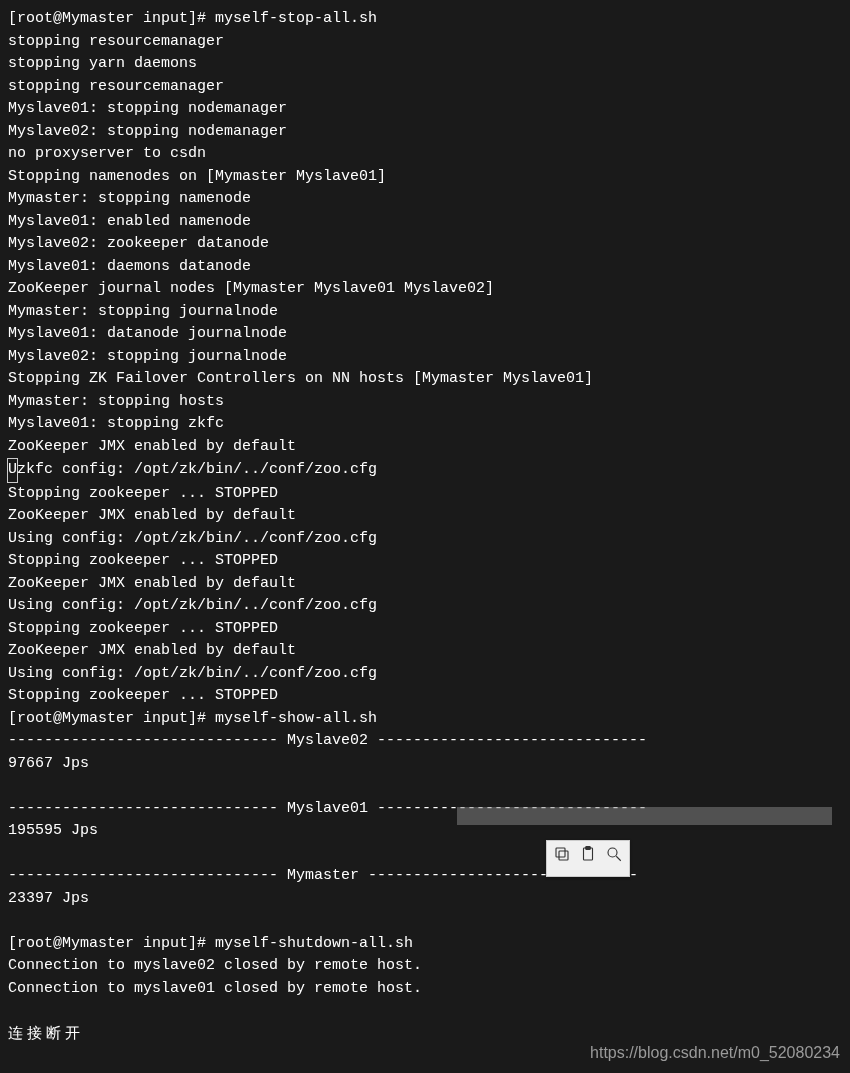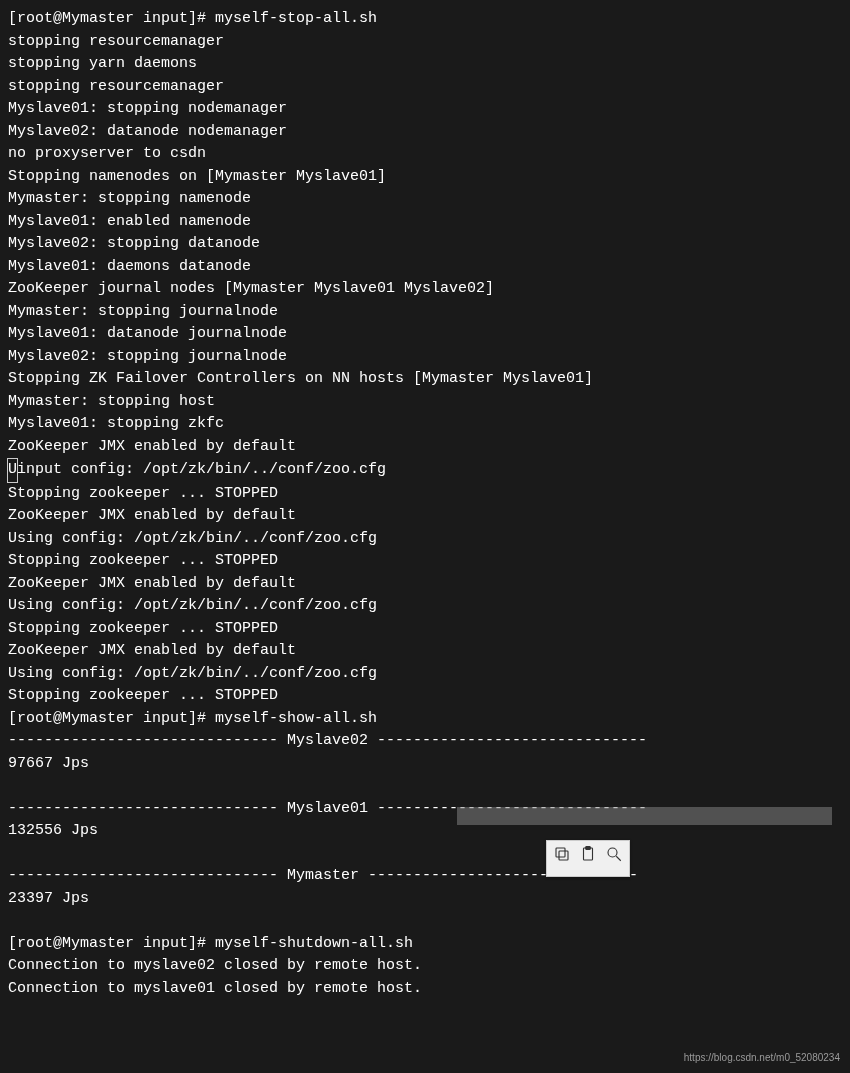--- a/index.html
+++ b/index.html
@@ -52,77 +52,77 @@
     stroke: #333;
     fill: none;
     stroke-width: 1.5;
   }
   .watermark {
     position: absolute;
     right: 10px;
     bottom: 8px;
     color: #9a9a9a;
     font-family: Arial, sans-serif;
-    font-size: 10px;
+    font-size: 16px;
   }
   .footer-text {
     margin-top: 22px;
     font-family: "SimSun", serif;
     letter-spacing: 4px;
     color: #ffffff;
   }
 </style>
 </head>
 <body>
 
 <div class="terminal"><span>[root@Mymaster input]# </span><span>myself-stop-all.sh</span>
 <span>stopping resourcemanager</span>
 <span>stopping yarn daemons</span>
 <span>stopping resourcemanager</span>
 <span>Myslave01: stopping nodemanager</span>
-<span>Myslave02: datanode nodemanager</span>
+<span>Myslave02: stopping nodemanager</span>
 <span>no proxyserver to csdn</span>
 <span>Stopping namenodes on [Mymaster Myslave01]</span>
 <span>Mymaster: stopping namenode</span>
 <span>Myslave01: enabled namenode</span>
-<span>Myslave02: stopping datanode</span>
+<span>Myslave02: zookeeper datanode</span>
 <span>Myslave01: daemons datanode</span>
 <span>ZooKeeper journal nodes [Mymaster Myslave01 Myslave02]</span>
 <span>Mymaster: stopping journalnode</span>
 <span>Myslave01: datanode journalnode</span>
 <span>Myslave02: stopping journalnode</span>
 <span>Stopping ZK Failover Controllers on NN hosts [Mymaster Myslave01]</span>
-<span>Mymaster: stopping host</span>
+<span>Mymaster: stopping hosts</span>
 <span>Myslave01: stopping zkfc</span>
 <span>ZooKeeper JMX enabled by default</span>
-<span class="cursor-box">U</span><span>input config: /opt/zk/bin/../conf/zoo.cfg</span>
+<span class="cursor-box">U</span><span>zkfc config: /opt/zk/bin/../conf/zoo.cfg</span>
 <span>Stopping zookeeper ... STOPPED</span>
 <span>ZooKeeper JMX enabled by default</span>
 <span>Using config: /opt/zk/bin/../conf/zoo.cfg</span>
 <span>Stopping zookeeper ... STOPPED</span>
 <span>ZooKeeper JMX enabled by default</span>
 <span>Using config: /opt/zk/bin/../conf/zoo.cfg</span>
 <span>Stopping zookeeper ... STOPPED</span>
 <span>ZooKeeper JMX enabled by default</span>
 <span>Using config: /opt/zk/bin/../conf/zoo.cfg</span>
 <span>Stopping zookeeper ... STOPPED</span>
 <span>[root@Mymaster input]# </span><span>myself-show-all.sh</span>
 <span>------------------------------ Myslave02 ------------------------------</span>
 <span>97667 Jps</span>
 
 <span>------------------------------ Myslave01 </span><span>------------------------------</span>
-<span>132556 Jps</span>
+<span>195595 Jps</span>
 
 <span>------------------------------ Mymaster ------------------------------</span>
 <span>23397 Jps</span>
 
 <span>[root@Mymaster input]# </span><span>myself-shutdown-all.sh</span>
 <span>Connection to myslave02 closed by remote host.</span>
 <span>Connection to myslave01 closed by remote host.</span>
-</div>
+<div class="footer-text">连接断开</div></div>
 
 <div class="highlight-bar"></div>
 
 <div class="toolbar">
   <span>
     <svg viewBox="0 0 24 24">
         <rect x="8" y="8" width="12" height="12" rx="1"></rect>
         <rect x="4" y="4" width="12" height="12" rx="1"></rect>
       </svg>
   </span>

